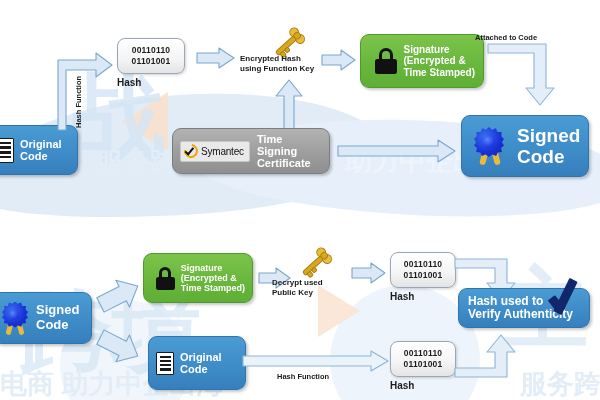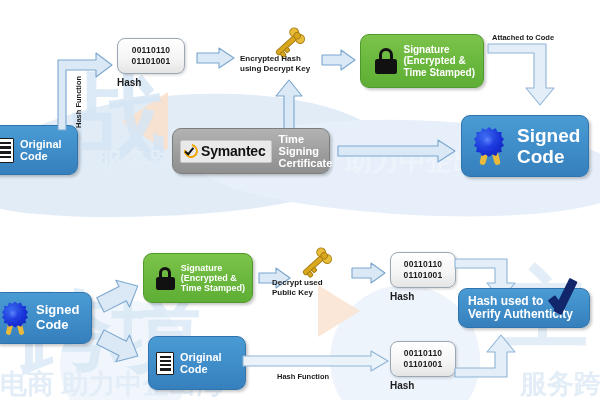--- a/index.html
+++ b/index.html
@@ -155,21 +155,21 @@
   .sym-check .ring {
     position:absolute; inset:0; border-radius:50%;
     border:2.6px solid #f0a500; border-top-color: transparent;
     transform: rotate(-36deg);
   }
   .sym-check .tick {
     position:absolute; left:3.2px; top:2.2px; width:5px; height:8.5px;
     border-right:2.4px solid #111; border-bottom:2.4px solid #111;
     transform: rotate(40deg);
   }
-  .sym-word { font-size:14px; font-weight:700; color:#111; letter-spacing:-.2px; }
+  .sym-word { font-size:10px; font-weight:400; color:#111; letter-spacing:-.2px; }
 
   
   .big-check { position:absolute; width:40px; height:44px; }
   .big-check .k1 {
     position:absolute; left:4px; top:20px; width:9px; height:17px;
     background:#11266b; transform: rotate(-38deg); border-radius:1px;
   }
   .big-check .k2 {
     position:absolute; left:13px; top:2px; width:9px; height:37px;
     background:#11266b; transform: rotate(26deg); border-radius:1px;
@@ -249,21 +249,21 @@
         <rect x="7" y="23" width="4" height="5" rx="1" fill="#d9a81c" stroke="#a87d11" stroke-width="1"></rect>
         <rect x="13" y="23" width="4" height="4" rx="1" fill="#d9a81c" stroke="#a87d11" stroke-width="1"></rect>
         <circle cx="32" cy="16.5" r="4.4" fill="#e8bd3a" stroke="#a87d11" stroke-width="1"></circle>
         <circle cx="32" cy="25.5" r="4.4" fill="#e8bd3a" stroke="#a87d11" stroke-width="1"></circle>
         <circle cx="32" cy="21" r="3.2" fill="#d9a81c" stroke="#a87d11" stroke-width="1"></circle>
       </g>
     </svg>
   </div>
   <div class="caption" style="left:240px; top:54px; width:104px;">
     <span>Encrypted Hash</span><br>
-    <span>using Decrypt Key</span>
+    <span>using Function Key</span>
   </div>
 
   <div class="arrow" style="left:274px; top:78px;">
     <svg width="30" height="52" viewBox="0 0 30 52">
       <path d="M10,51 L10,18 L2,18 L15,2 L28,18 L20,18 L20,51 Z" fill="#dbe8f5" stroke="#7ba7cf" stroke-width="1.1" stroke-linejoin="round"></path>
     </svg>
   </div>
 
   <div class="arrow" style="left:322px; top:50px;">
     <svg width="34" height="20" viewBox="0 0 34 20">
@@ -276,21 +276,21 @@
       <span class="shackle"></span>
         <span class="body"></span>
     </span>
     <span class="box-label" style="font-size:10px;">
       <span>Signature</span><br>
       <span>(Encrypted &amp;</span><br>
       <span>Time Stamped)</span>
     </span>
   </div>
 
-  <div class="arrow-label" style="left:492px; top:33px;">Attached to Code</div>
+  <div class="arrow-label" style="left:475px; top:33px;">Attached to Code</div>
   <div class="arrow" style="left:488px; top:42px;">
     <svg width="70" height="66" viewBox="0 0 70 66">
       <path d="M0,2 L58,2 L58,46 L66,46 L52,63 L38,46 L46,46 L46,11 L0,11 Z" fill="#e3eef8" stroke="#8fb4d6" stroke-width="1.1" stroke-linejoin="round"></path>
     </svg>
   </div>
 
   <div class="box gray-box" style="left:172px; top:128px; width:158px; height:46px; padding:0 7px; gap:7px;">
     <span class="sym-badge">
       <span class="sym-check">
         <span class="ring"></span>

